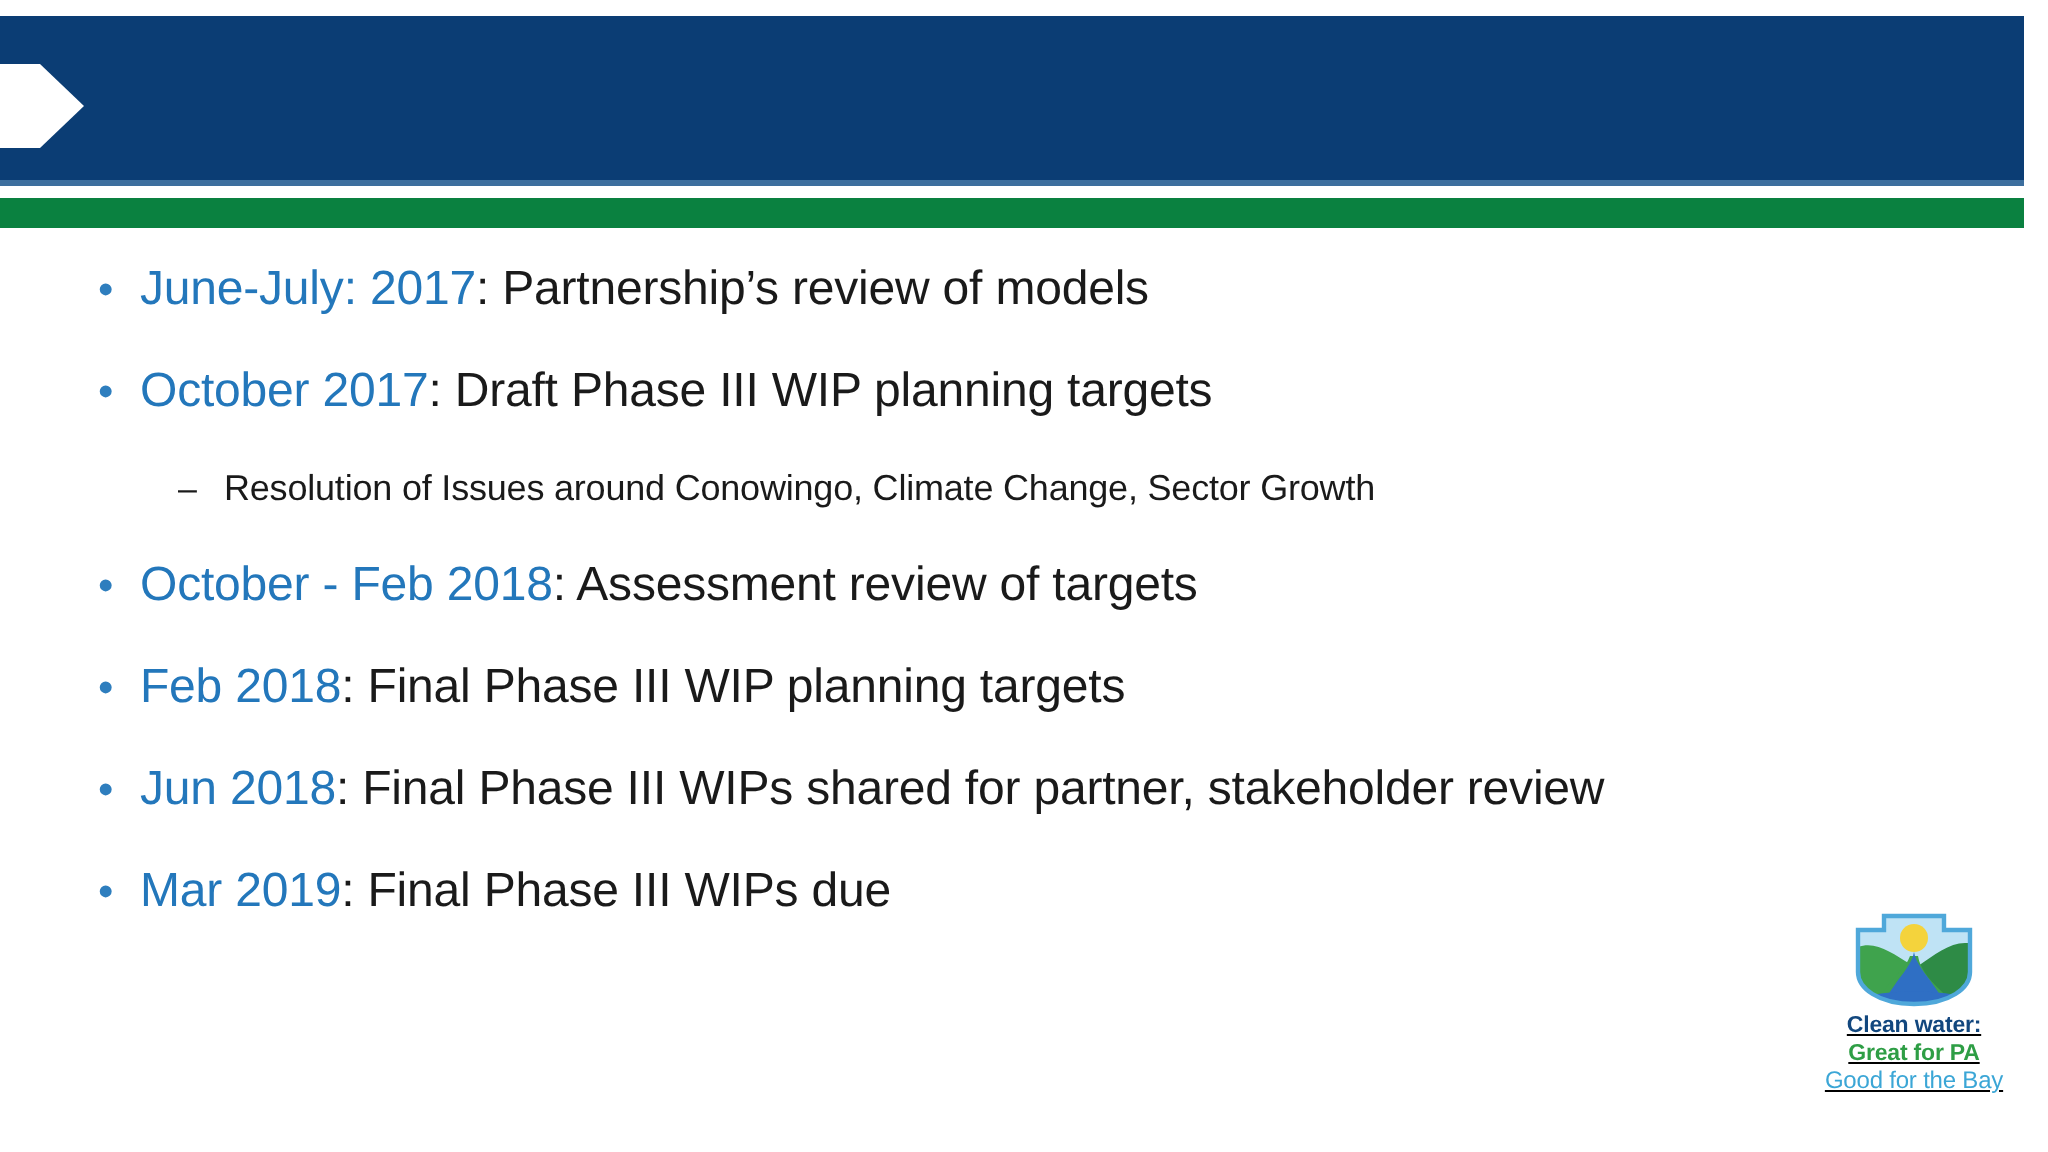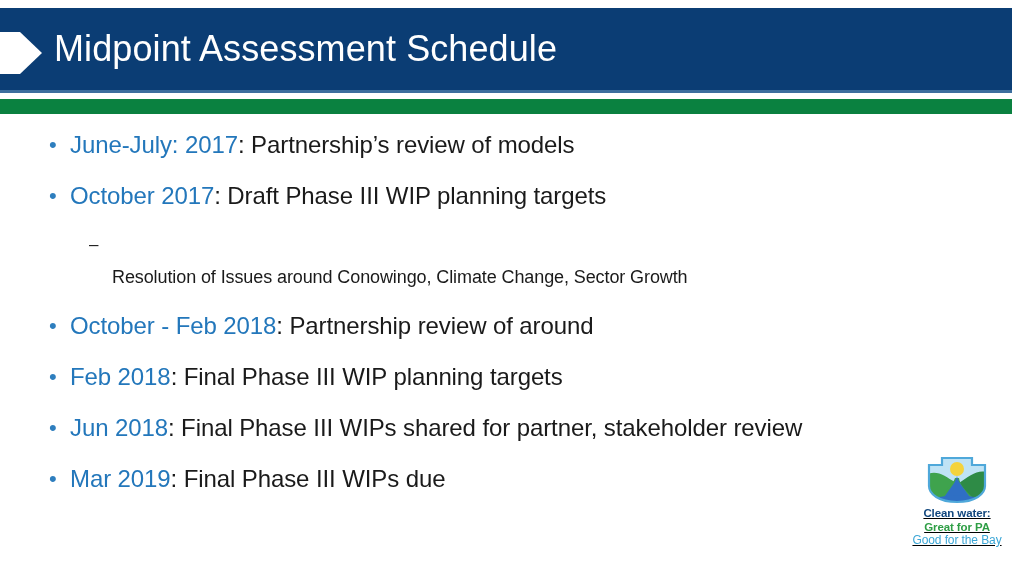--- a/index.html
+++ b/index.html
@@ -106,21 +106,20 @@
   .bullet-text {
     flex: 1 1 auto;
     font-size: 24px;
     line-height: 30px;
     color: #1A1A1A;
     letter-spacing: -0.1px;
   }
   .bullet-row.sub .bullet-text {
     font-size: 18px;
     line-height: 25px;
-    margin-top: 33px;
   }
 
   .hl {
     color: #2377BB;
   }
 
   
   .logo-wrap {
     position: absolute;
     left: 898px;
@@ -152,42 +151,41 @@
 
   <div class="header-banner">
     <svg class="header-arrow" viewBox="0 0 44 46" preserveAspectRatio="none" aria-hidden="true">
       <path d="M0,0 L0,46 L8,46 L8,34 L22,34 L6,46 L6,46 L44,46 L44,0 Z" fill="none"></path>
       <polygon points="0,2 0,44 20,44 42,23 20,2" fill="#FFFFFF"></polygon>
     </svg>
   </div>
   <div class="header-underline"></div>
   <div class="green-bar"></div>
 
-  <div class="slide-title">Midpoint Assessment Schedule</div>
 
   <div class="body-content">
 
     <div class="bullet-row">
       <span class="bullet-marker">•</span>
       <span class="bullet-text"><span class="hl">June-July: 2017</span><span>: Partnership’s review of models</span></span>
     </div>
 
     <div class="bullet-row">
       <span class="bullet-marker">•</span>
       <span class="bullet-text"><span class="hl">October 2017</span><span>: Draft Phase III WIP planning targets</span></span>
     </div>
 
     <div class="bullet-row sub">
       <span class="bullet-marker">–</span>
       <span class="bullet-text"><span>Resolution of Issues around Conowingo, Climate Change, Sector Growth</span></span>
     </div>
 
     <div class="bullet-row">
       <span class="bullet-marker">•</span>
-      <span class="bullet-text"><span class="hl">October - Feb 2018</span><span>: Partnership review of around</span></span>
+      <span class="bullet-text"><span class="hl">October - Feb 2018</span><span>: Assessment review of targets</span></span>
     </div>
 
     <div class="bullet-row">
       <span class="bullet-marker">•</span>
       <span class="bullet-text"><span class="hl">Feb 2018</span><span>: Final Phase III WIP planning targets</span></span>
     </div>
 
     <div class="bullet-row">
       <span class="bullet-marker">•</span>
       <span class="bullet-text"><span class="hl">Jun 2018</span><span>: Final Phase III WIPs shared for partner, stakeholder review</span></span>

